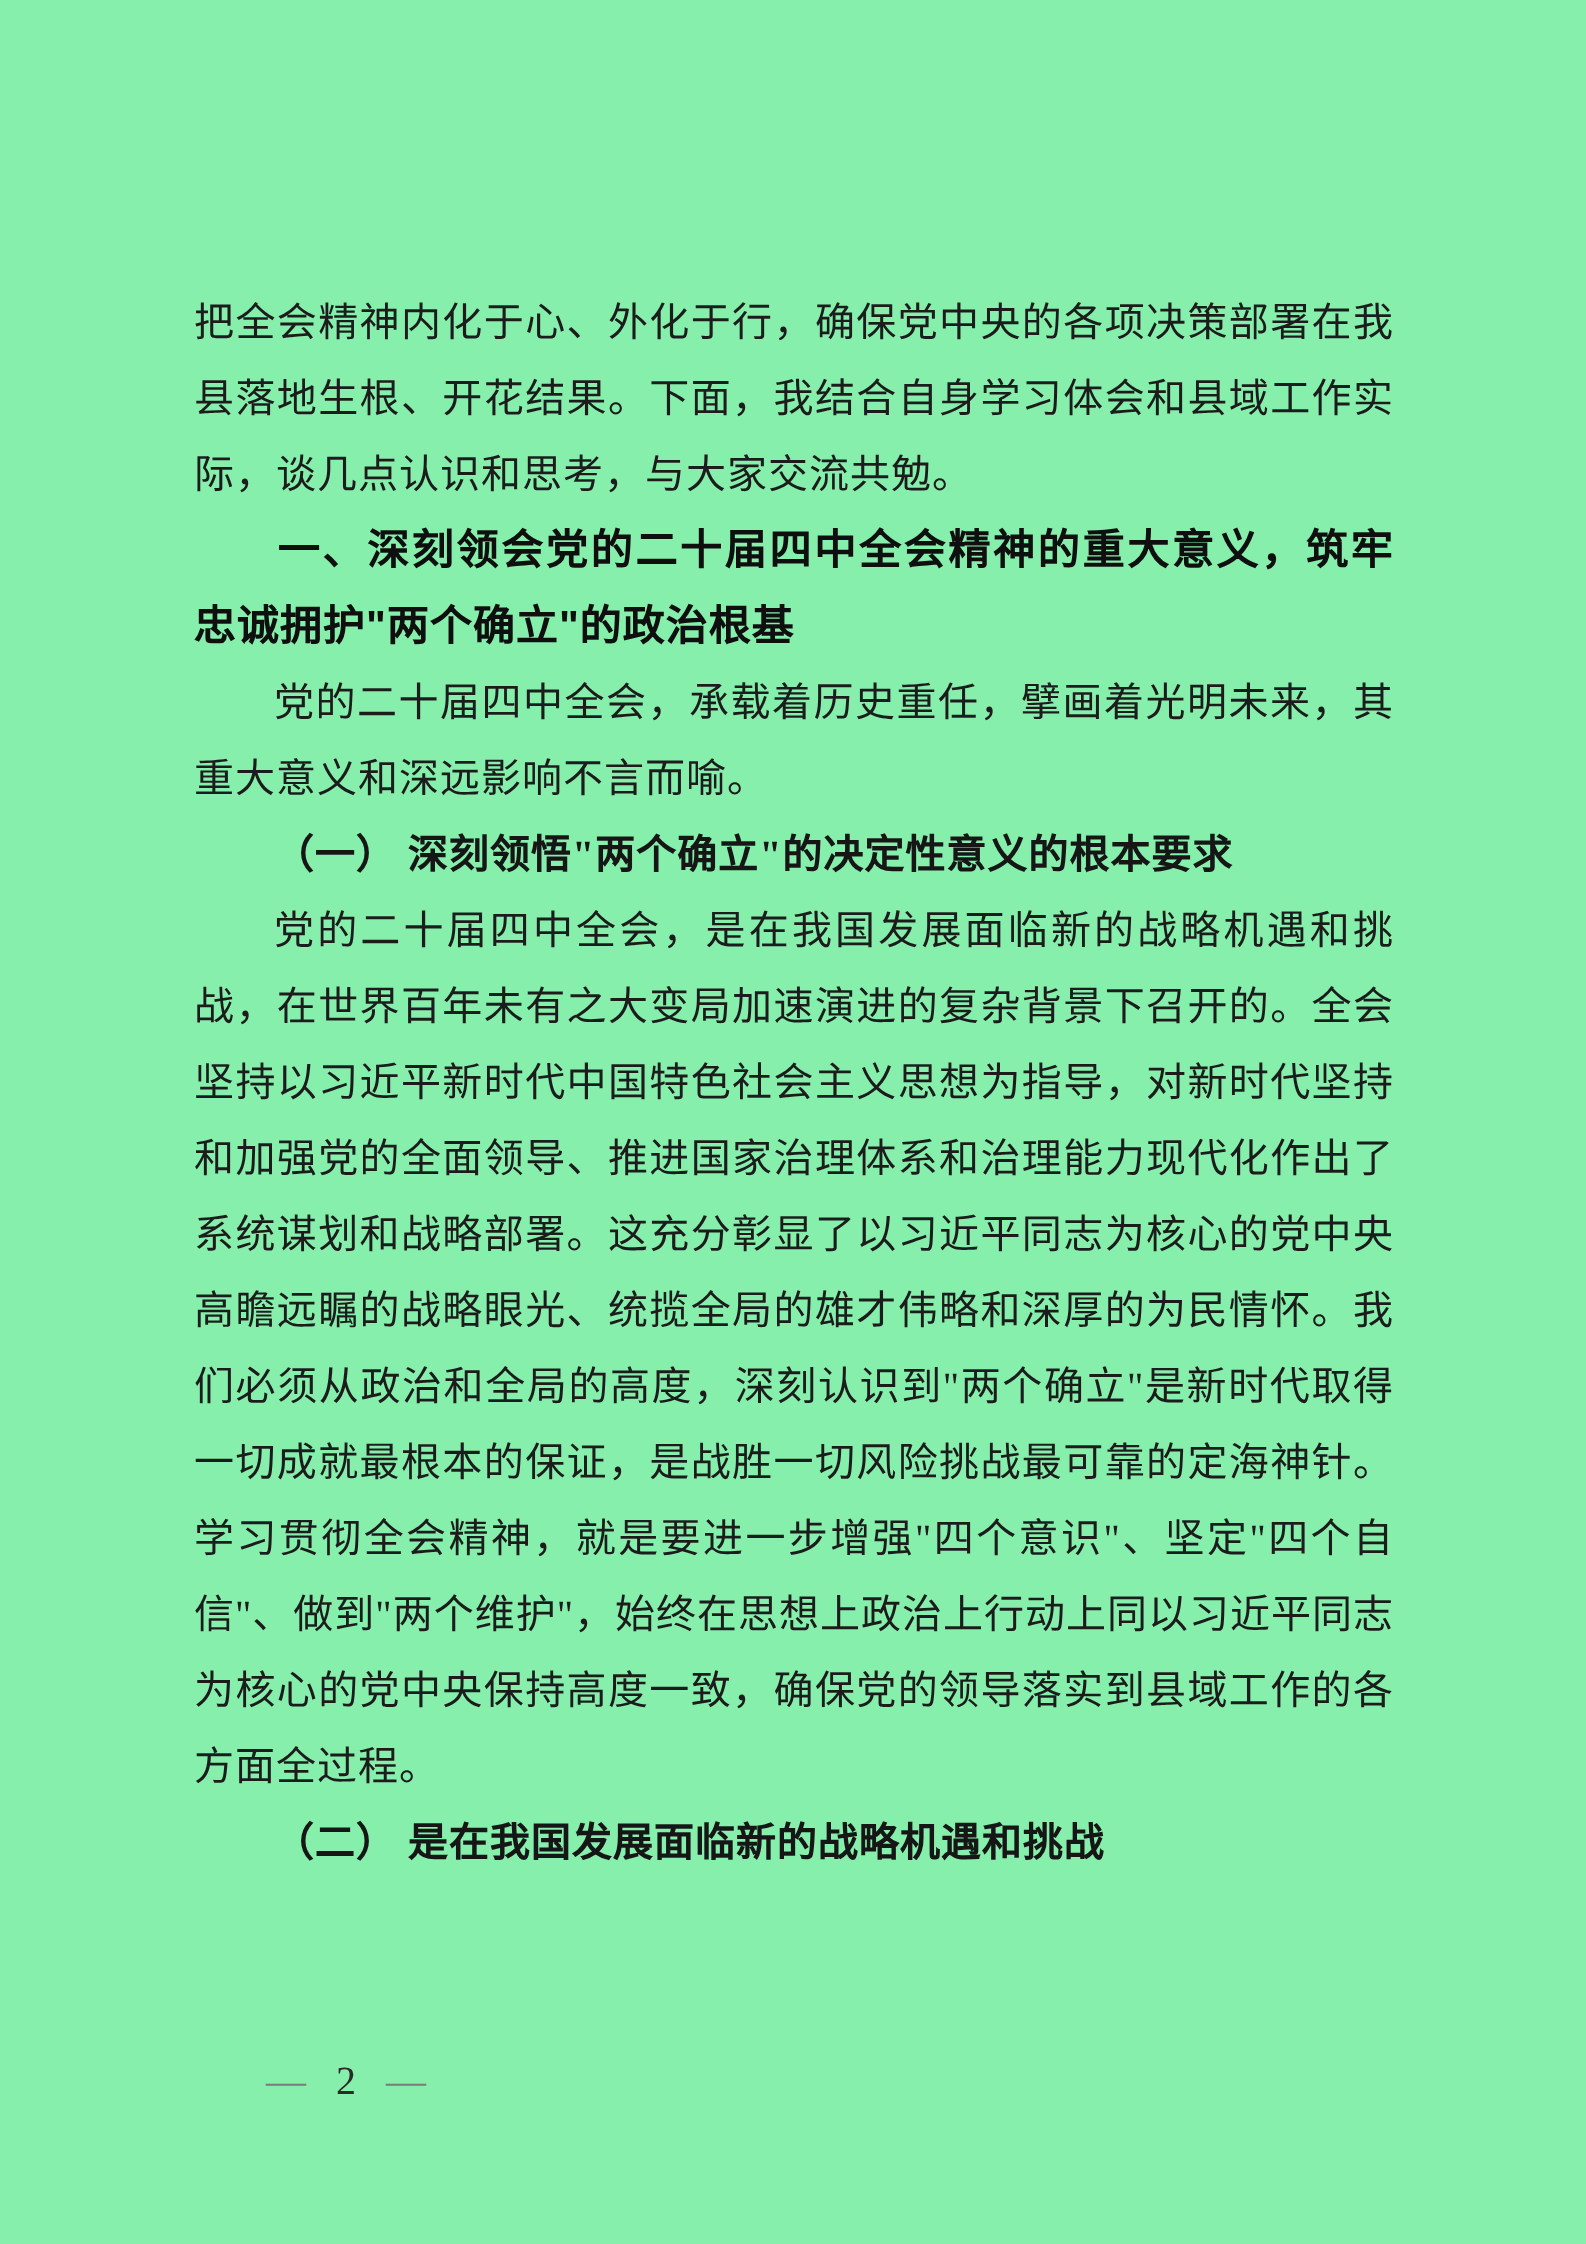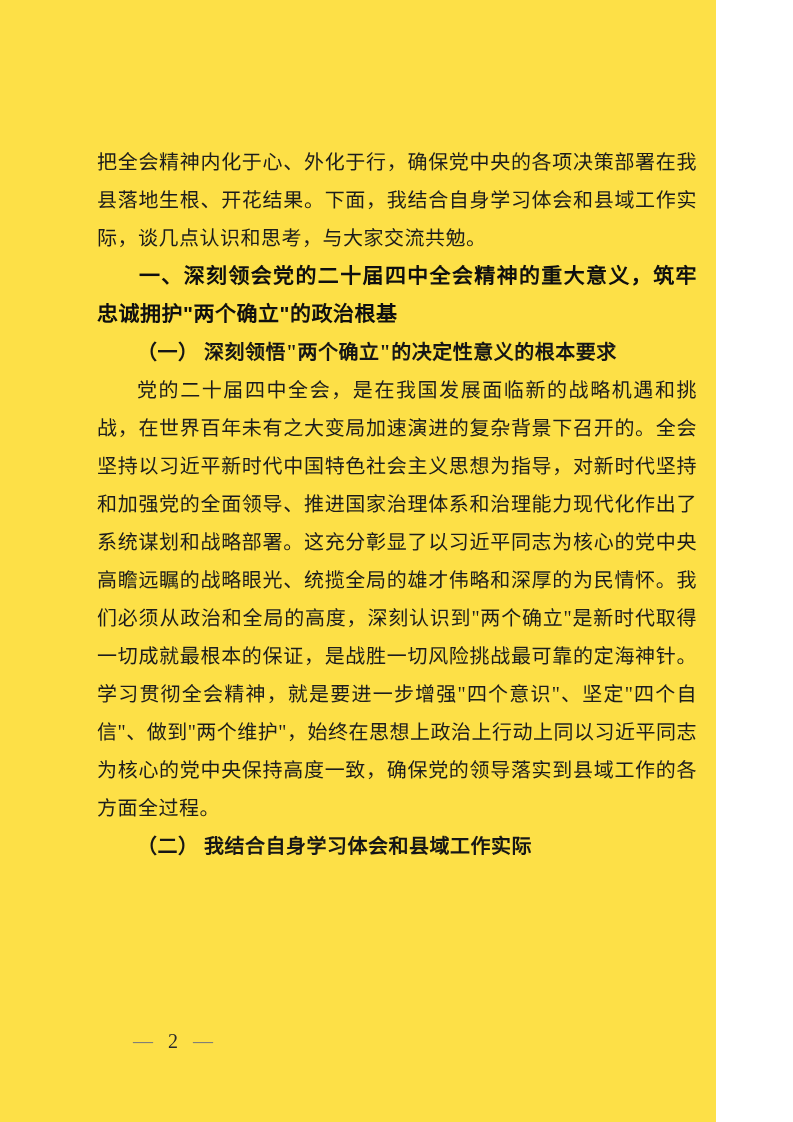--- a/index.html
+++ b/index.html
@@ -2,23 +2,23 @@
 <html lang="zh-CN"><head>
 <meta charset="utf-8">
 <style>
   html, body {
     margin: 0;
     padding: 0;
     background: #ffffff;
   }
   .page {
     position: relative;
-    width: 716px;
+    width: 793px;
     height: 1122px;
-    background: #fde047;
+    background: #86efac;
     overflow: hidden;
     font-family: "Liberation Serif", "DejaVu Serif", serif;
     color: #1c1c1c;
   }
   .content {
     position: absolute;
     left: 97px;
     top: 143px;
     width: 600px;
   }
@@ -74,26 +74,27 @@
 </head>
 <body>
 
 <div class="page">
   <div class="content">
 
     <p class="para no-indent">把全会精神内化于心、外化于行，确保党中央的各项决策部署在我县落地生根、开花结果。下面，我结合自身学习体会和县域工作实际，谈几点认识和思考，与大家交流共勉。</p>
 
     <p class="heading">一、深刻领会党的二十届四中全会精神的重大意义，筑牢忠诚拥护"两个确立"的政治根基</p>
 
+    <p class="para">党的二十届四中全会，承载着历史重任，擘画着光明未来，其重大意义和深远影响不言而喻。</p>
 
     <p class="subheading">（一） 深刻领悟"两个确立"的决定性意义的根本要求</p>
 
     <p class="para">党的二十届四中全会，是在我国发展面临新的战略机遇和挑战，在世界百年未有之大变局加速演进的复杂背景下召开的。全会坚持以习近平新时代中国特色社会主义思想为指导，对新时代坚持和加强党的全面领导、推进国家治理体系和治理能力现代化作出了系统谋划和战略部署。这充分彰显了以习近平同志为核心的党中央高瞻远瞩的战略眼光、统揽全局的雄才伟略和深厚的为民情怀。我们必须从政治和全局的高度，深刻认识到"两个确立"是新时代取得一切成就最根本的保证，是战胜一切风险挑战最可靠的定海神针。学习贯彻全会精神，就是要进一步增强"四个意识"、坚定"四个自信"、做到"两个维护"，始终在思想上政治上行动上同以习近平同志为核心的党中央保持高度一致，确保党的领导落实到县域工作的各方面全过程。</p>
 
-    <p class="subheading">（二） 我结合自身学习体会和县域工作实际</p>
+    <p class="subheading">（二） 是在我国发展面临新的战略机遇和挑战</p>
 
 
   </div>
 
   <div class="page-number">
     <span class="dash">—</span>
     <span class="num">2</span>
     <span class="dash">—</span>
   </div>
 </div>

